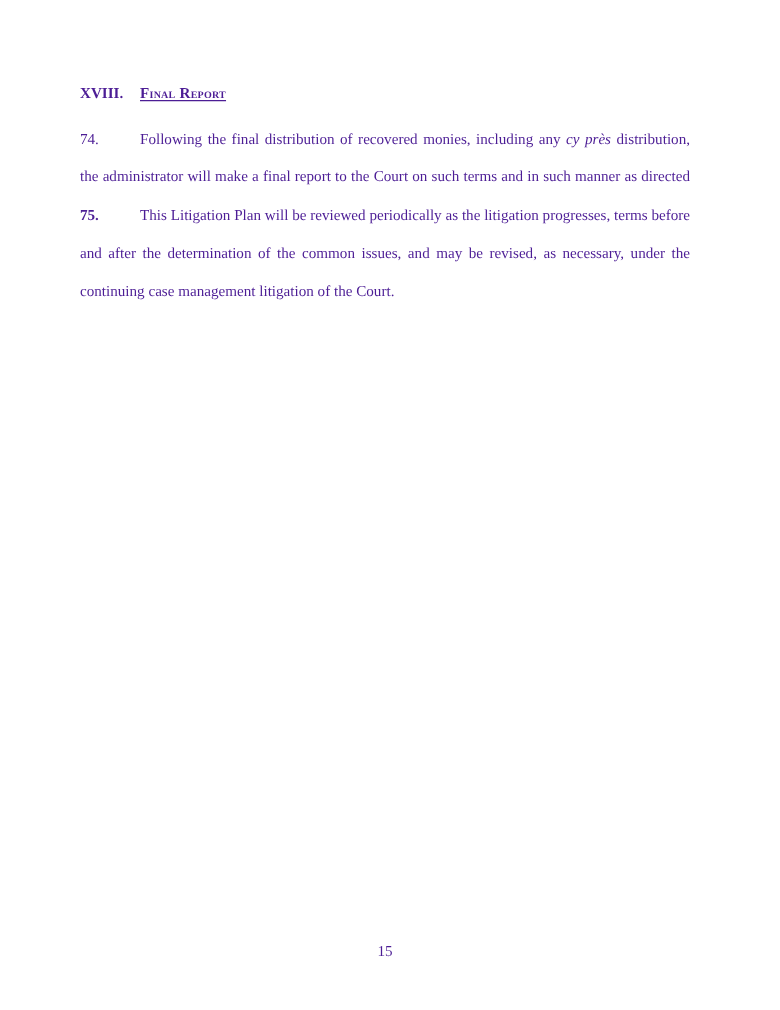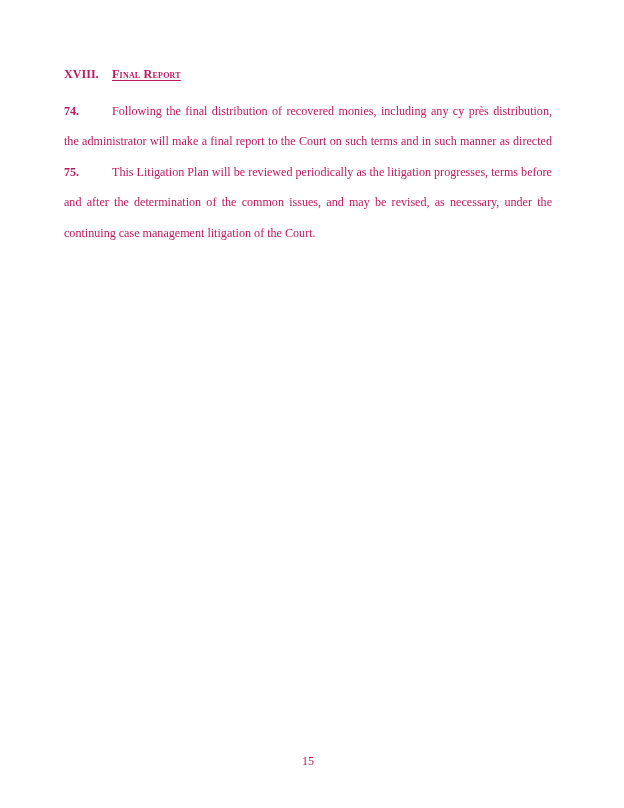--- a/index.html
+++ b/index.html
@@ -7,21 +7,21 @@
     padding: 0;
     background: #ffffff;
   }
   .page {
     position: relative;
     width: 624px;
     height: 808px;
     background: #ffffff;
     font-family: "Liberation Serif", serif;
     font-size: 12.1px;
-    color: #be185d;
+    color: #4c1d95;
     overflow: hidden;
   }
   .content {
     position: absolute;
     left: 64px;
     top: 59px;
     width: 488px;
   }
   .heading {
     font-weight: 700;
@@ -51,23 +51,24 @@
   }
   .jline.last {
     text-align-last: left;
   }
   .pnum {
     display: inline-block;
     width: 48px;
     font-weight: 700;
   }
   .pnum.bold {
-    font-weight: 700;
+    font-weight: 400;
   }
   .italic {
+    font-style: italic;
   }
   .footer {
     position: absolute;
     left: 64px;
     top: 746px;
     width: 488px;
     text-align: center;
     line-height: 30.5px;
   }
 </style>

